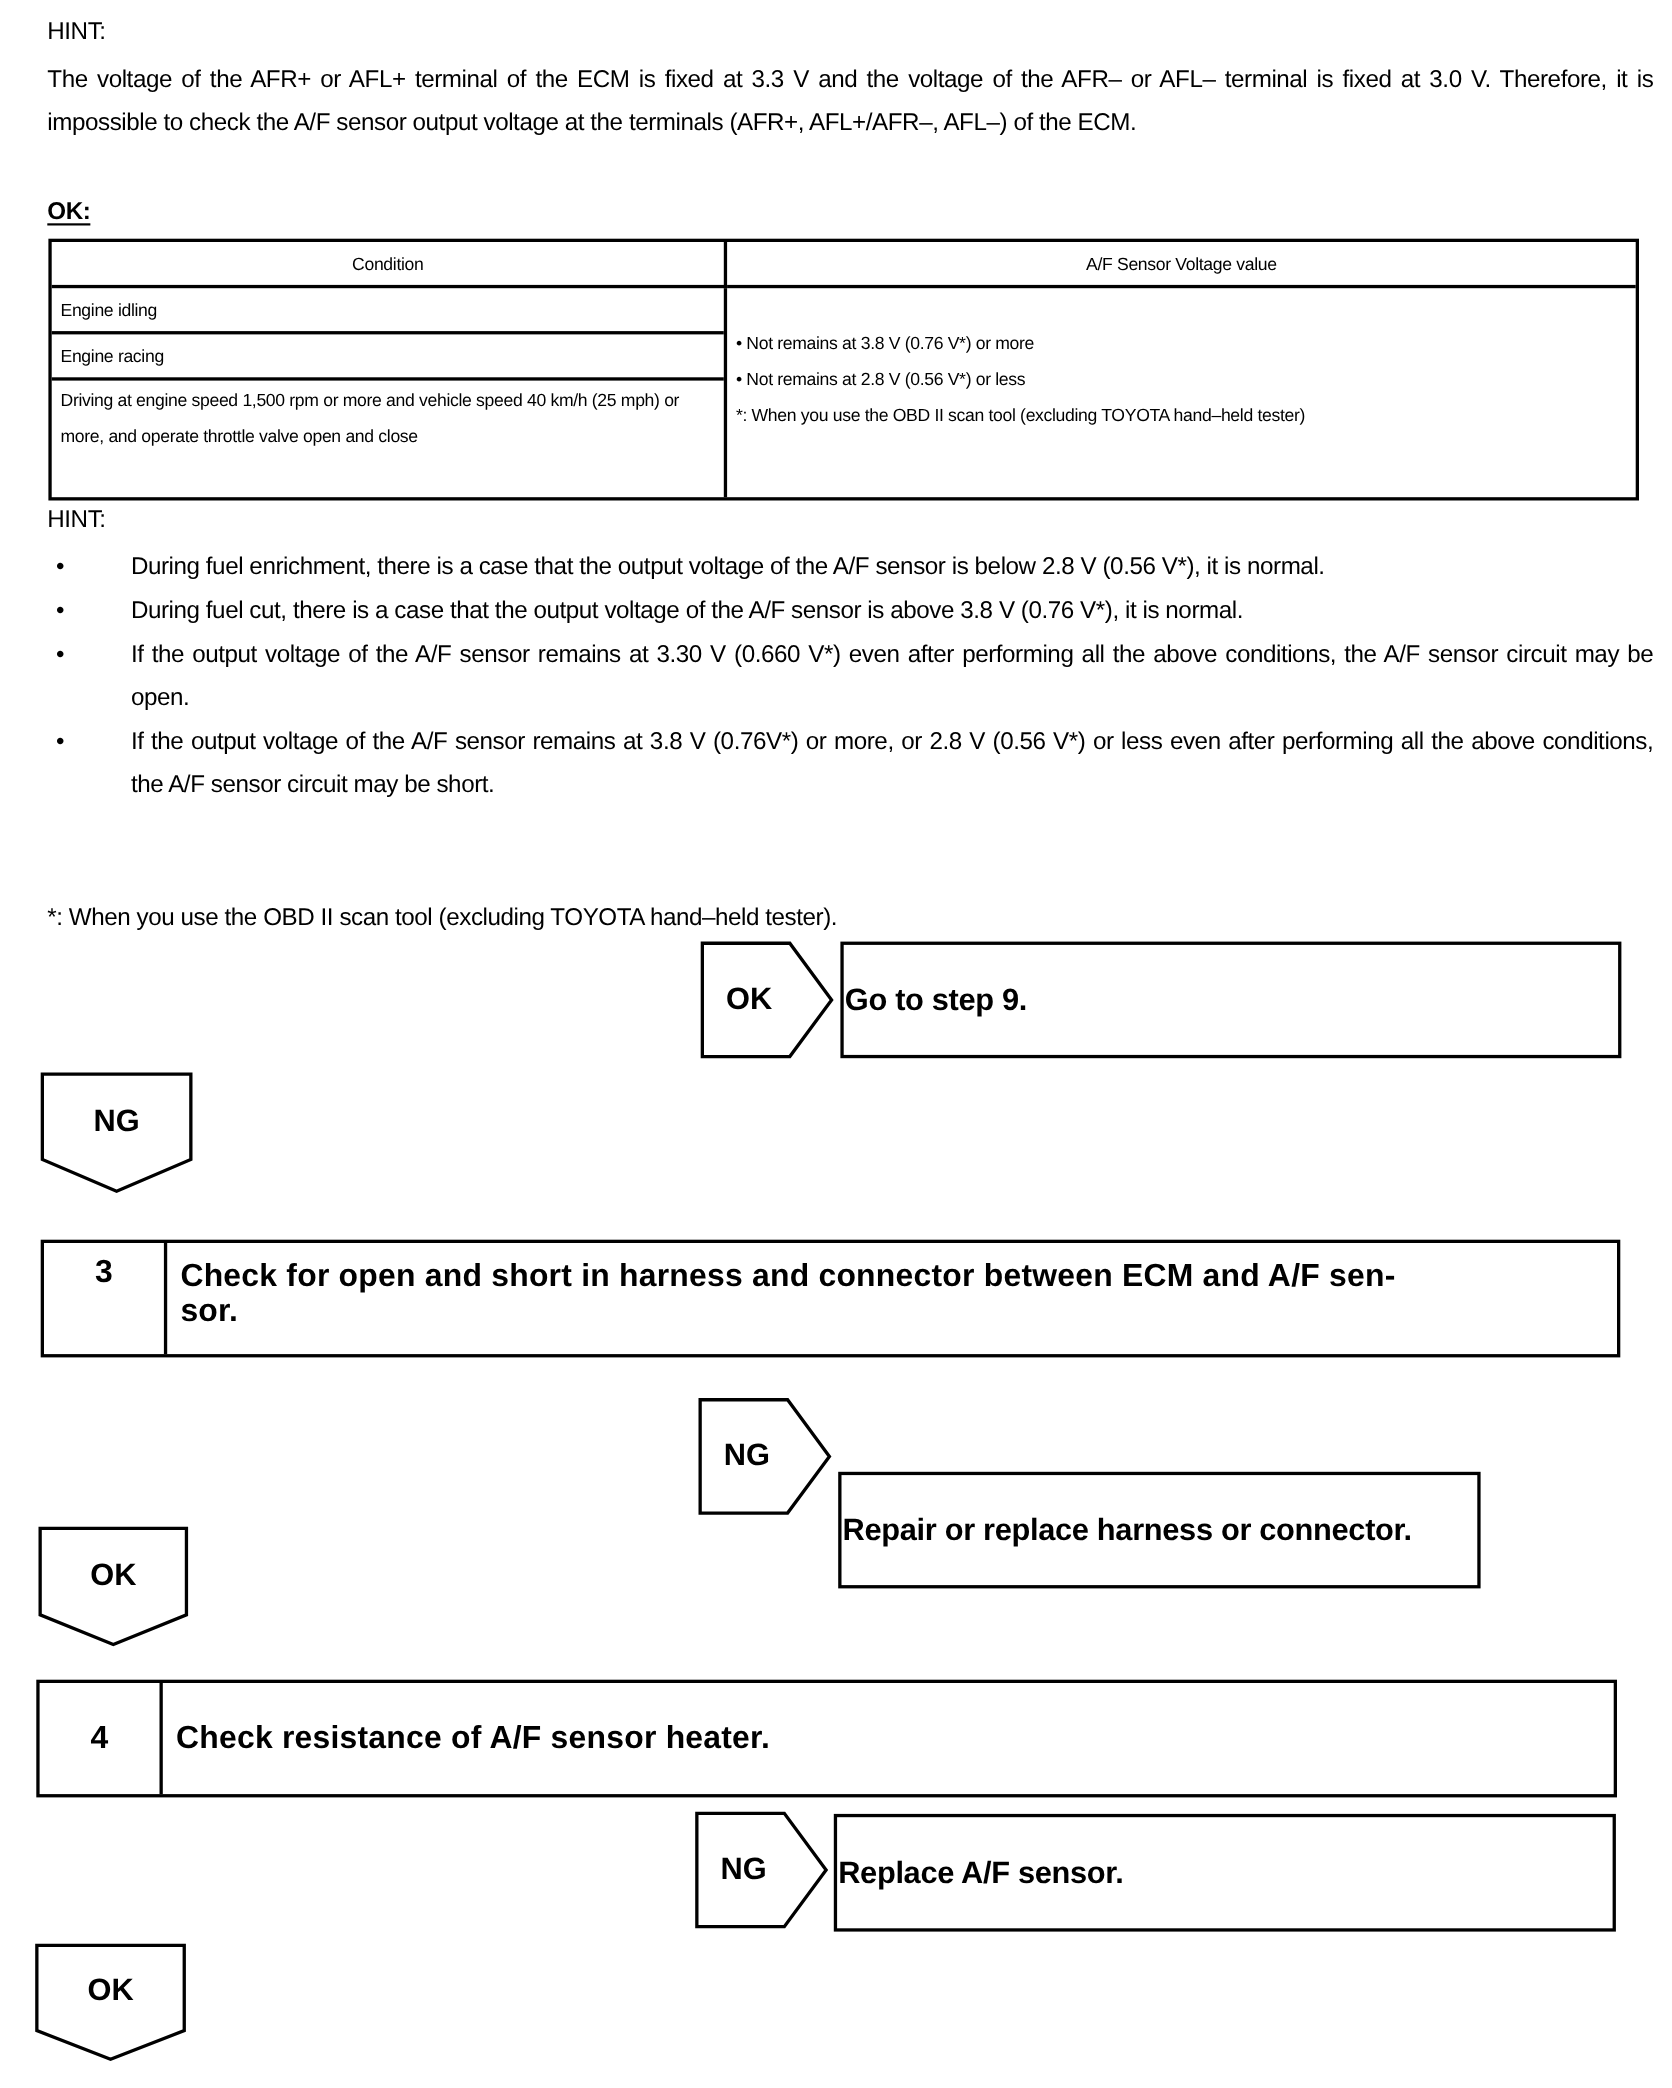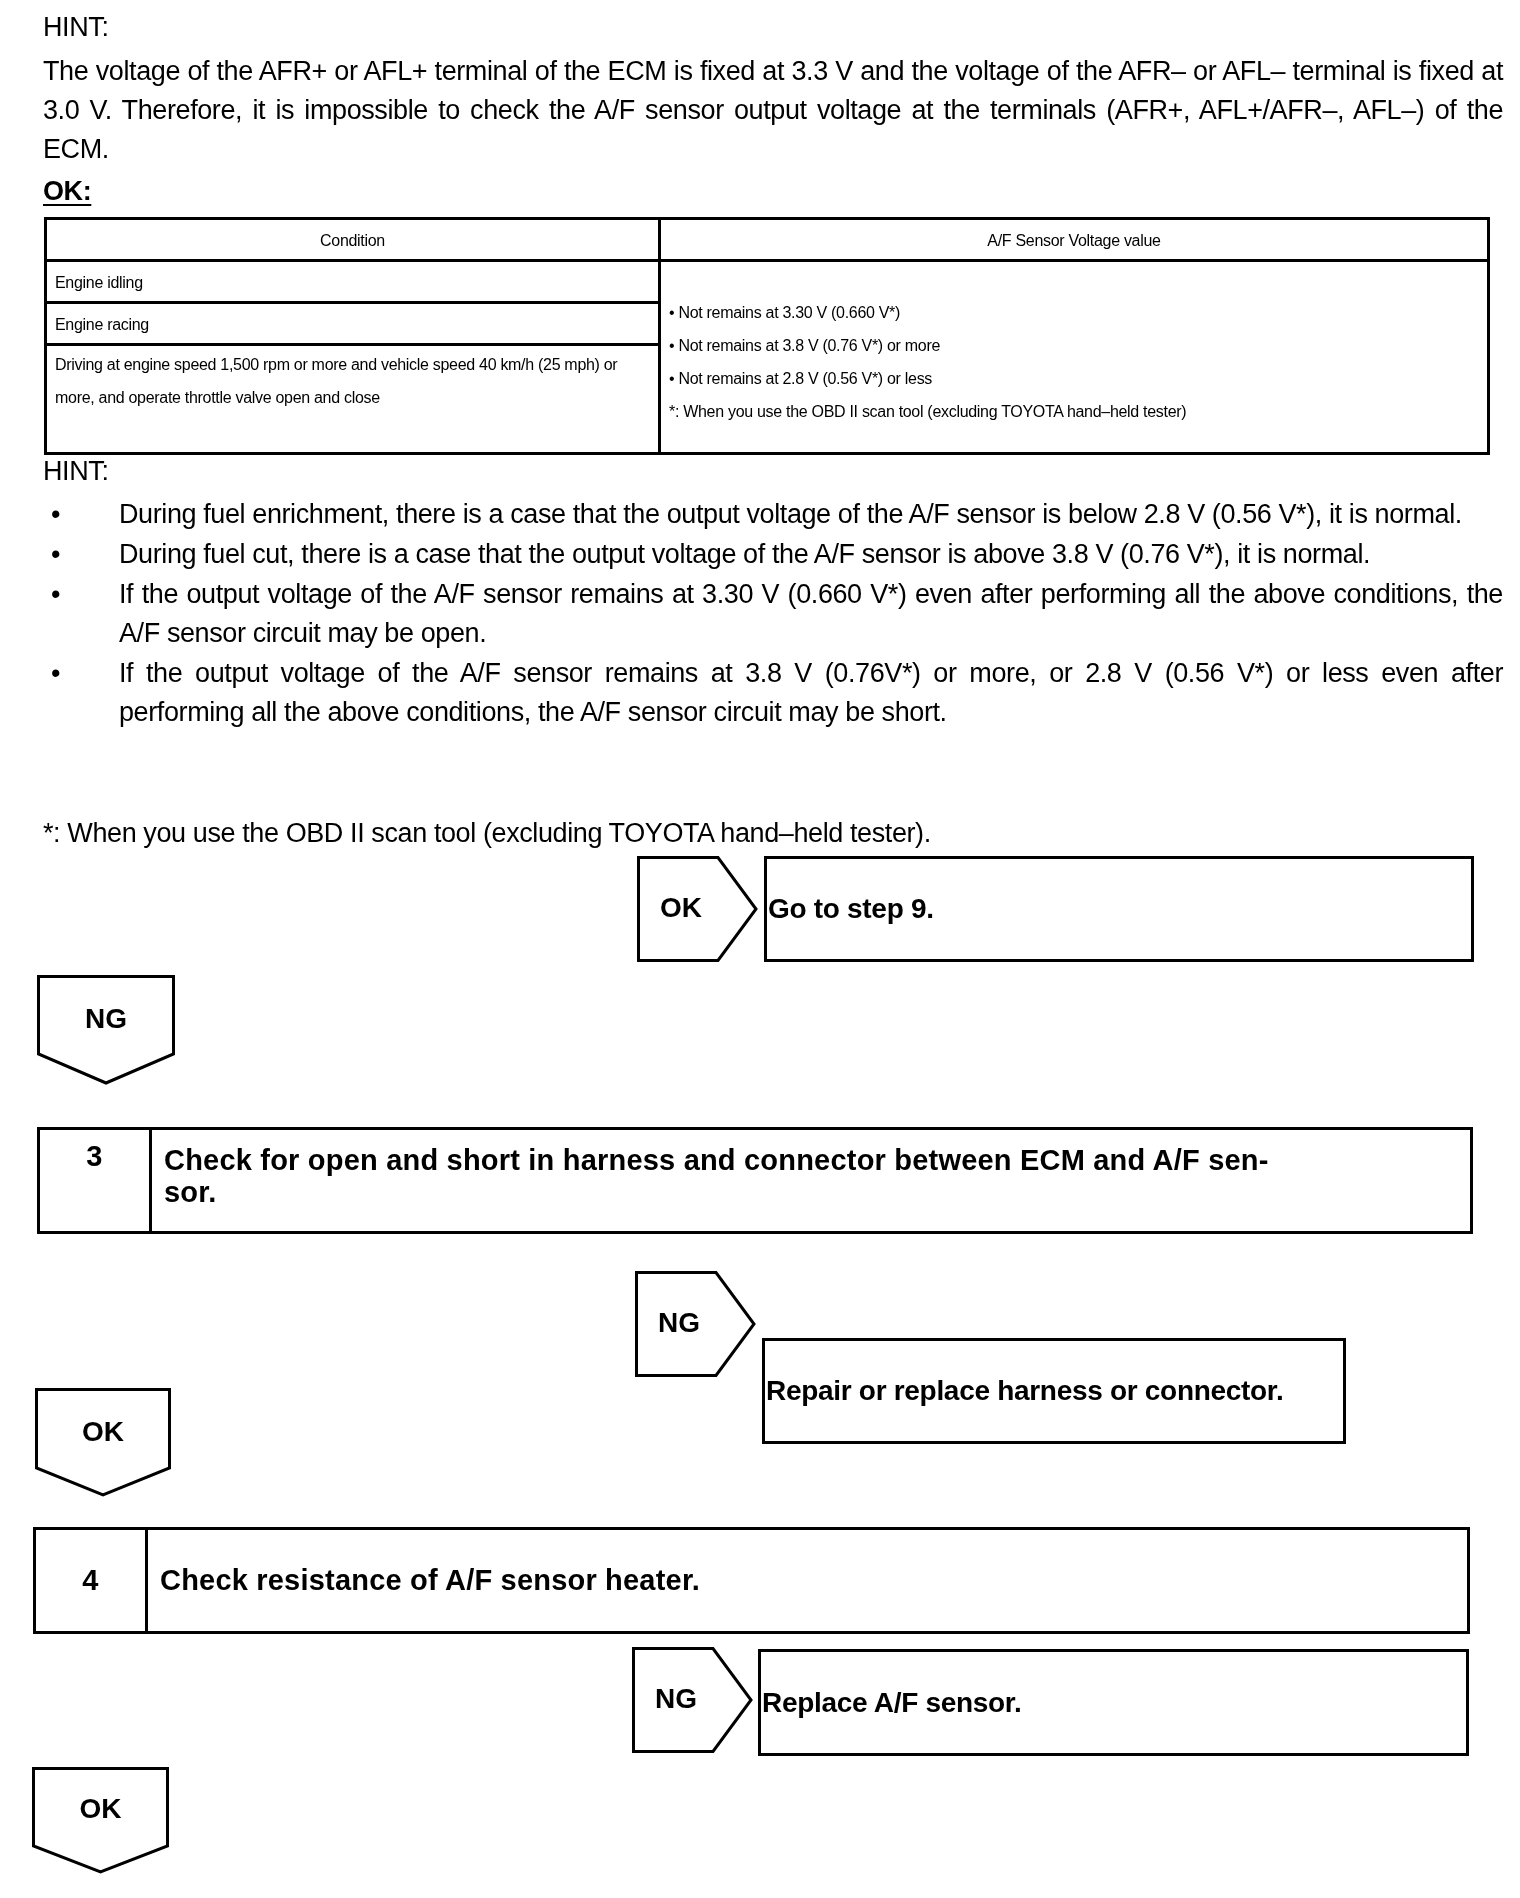--- a/index.html
+++ b/index.html
@@ -1,21 +1,21 @@
 <!DOCTYPE html>
 <html><head>
   <meta charset="utf-8">
   <style>
     html, body { margin: 0; padding: 0; background: #ffffff; }
     body {
       width: 1520px; height: 1898px; position: relative; overflow: hidden;
       font-family: "Liberation Sans", sans-serif; color: #000;
     }
     .abs { position: absolute; }
-    .body-text { font-size: 27px; line-height: 39px; letter-spacing: -0.4px; }
+    .body-text { font-size: 22px; line-height: 39px; letter-spacing: -0.4px; }
     #hint1-title { left: 43px; top: 8px; }
     #hint1-para { left: 43px; top: 52px; width: 1460px; }
     #ok-label { left: 43px; top: 172px; font-weight: bold; text-decoration: underline; text-underline-offset: 4px; }
 
     
     #cond-table {
       left: 44px; top: 217px; width: 1446px; height: 238px;
       border: 3px solid #000; box-sizing: border-box;
       font-size: 16px; letter-spacing: -0.3px;
     }
@@ -64,21 +64,20 @@
 
 <div class="abs" id="cond-table">
   <div class="t-head-left">Condition</div>
   <div class="t-head-right">A/F Sensor Voltage value</div>
   <div class="t-left-col">
     <div class="t-row r2">Engine racing</div>
     <div class="t-row r1">Engine idling</div>
     <div class="t-row r3" style="padding-right:8px;">Driving at engine speed 1,500 rpm or more and vehicle speed 40 km/h (25 mph) or more, and operate throttle valve open and close</div>
   </div>
   <div class="t-right-cell">
-    <div>• Not remains at 3.30 V (0.660 V*)</div>
     <div>• Not remains at 3.8 V (0.76 V*) or more</div>
     <div>• Not remains at 2.8 V (0.56 V*) or less</div>
     <div>*: When you use the OBD II scan tool (excluding TOYOTA hand–held tester)</div>
   </div>
 </div>
 
 <div class="abs body-text" id="hint2-title">HINT:</div>
 <ul class="abs body-text" id="hint2-list">
   <li><span class="bullet">•</span><span>During fuel enrichment, there is a case that the output voltage of the A/F sensor is below 2.8 V (0.56 V*), it is normal.</span></li>
   <li><span class="bullet">•</span><span>During fuel cut, there is a case that the output voltage of the A/F sensor is above 3.8 V (0.76 V*), it is normal.</span></li>

